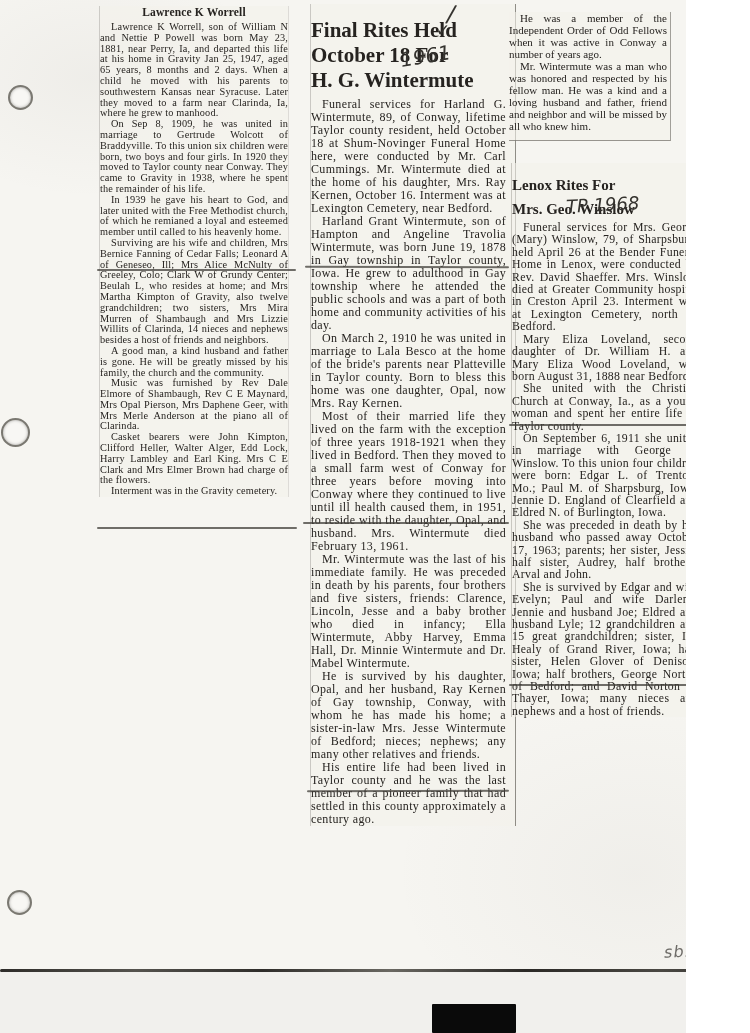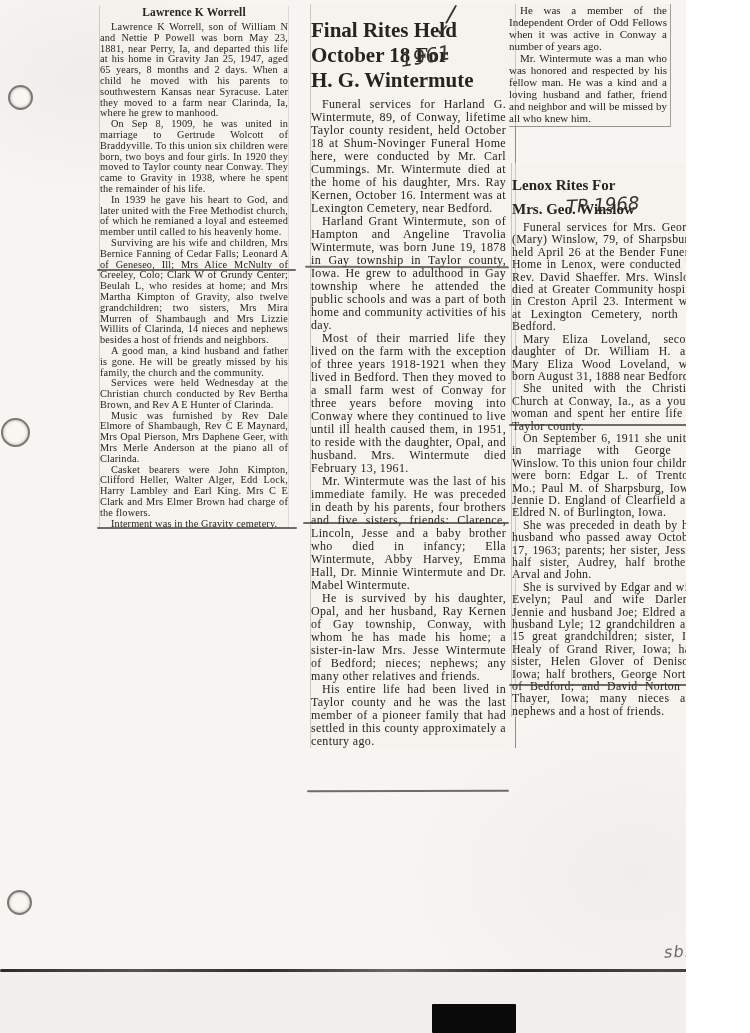--- a/index.html
+++ b/index.html
@@ -32,23 +32,23 @@
 
   .col1{left:100px;top:6px;width:188px;font-size:10.3px;line-height:10.8px;letter-spacing:.15px;
         box-shadow:-1px 0 0 rgba(70,66,60,.22), 1px 0 0 rgba(70,66,60,.14);}
   .col1 h2{margin:0 0 3px 0;text-align:center;font-size:11.5px;line-height:13px;font-weight:bold;text-indent:0;}
 
   .col2{left:311px;top:4px;width:195px;font-size:12px;line-height:13px;letter-spacing:.35px;padding-right:9px;
         border-right:1.4px solid rgba(60,56,50,.55);box-shadow:-1px 0 0 rgba(70,66,60,.25);}
   .hl-big{font-weight:bold;font-size:21px;line-height:25px;letter-spacing:0;text-align:left;margin-bottom:5px;}
   .hl-big span{display:block;}
 
-  .col3top{left:509px;top:4px;width:158px;font-size:11px;line-height:12px;
+  .col3top{left:509px;top:12px;width:158px;font-size:11px;line-height:12px;
         border-right:1.2px solid rgba(60,56,50,.45);padding-right:3px;
-        border-bottom:1.4px solid rgba(60,56,50,.5);padding-bottom:2px;}
+        border-bottom:1.4px solid rgba(60,56,50,.5);padding-bottom:8px;}
 
   .col3main{left:512px;top:163px;width:186px;font-size:11.8px;line-height:12.4px;letter-spacing:.3px;
         border-right:1.2px solid rgba(60,56,50,.45);padding-right:4px;
         box-shadow:-1px 0 0 rgba(70,66,60,.25);}
   .col3main .hl-big{font-size:15px;line-height:24px;margin-bottom:0;}
 
   .seam{position:absolute;height:1.6px;background:#413f39;opacity:.75;border-radius:1px;}
   .seam-w1{left:97px;top:269px;width:199px;}
   .seam-w2{left:97px;top:527px;width:200px;}
   .seam-f1{left:305px;top:266px;width:204px;transform:rotate(.2deg);}
@@ -77,34 +77,34 @@
   <span class="hole hole2"></span>
   <span class="hole hole3"></span>
 
   <article class="clip col1">
     <h2>Lawrence K Worrell</h2>
     <p>Lawrence K Worrell, son of William N and Nettie P Powell was born May 23, 1881, near Perry, Ia, and departed this life at his home in Gravity Jan 25, 1947, aged 65 years, 8 months and 2 days. When a child he moved with his parents to southwestern Kansas near Syracuse. Later they moved to a farm near Clarinda, Ia, where he grew to manhood.</p>
     <p>On Sep 8, 1909, he was united in marriage to Gertrude Wolcott of Braddyville. To this union six children were born, two boys and four girls. In 1920 they moved to Taylor county near Conway. They came to Gravity in 1938, where he spent the remainder of his life.</p>
     <p>In 1939 he gave his heart to God, and later united with the Free Methodist church, of which he remianed a loyal and esteemed member until called to his heavenly home.</p>
     <p>Surviving are his wife and children, Mrs Bernice Fanning of Cedar Falls; Leonard A of Geneseo, Ill; Mrs Alice McNulty of Greeley, Colo; Clark W of Grundy Center; Beulah L, who resides at home; and Mrs Martha Kimpton of Gravity, also twelve grandchildren; two sisters, Mrs Mira Murren of Shambaugh and Mrs Lizzie Willits of Clarinda, 14 nieces and nephews besides a host of friends and neighbors.</p>
     <p>A good man, a kind husband and father is gone. He will be greatly missed by his family, the church and the community.</p>
-    <p>Services were held Wednesday at the Christian church conducted by Rev Bertha Brown, and Rev A E Hunter of Clarinda.</p>
     <p>Music was furnished by Rev Dale Elmore of Shambaugh, Rev C E Maynard, Mrs Opal Pierson, Mrs Daphene Geer, with Mrs Merle Anderson at the piano all of Clarinda.</p>
     <p>Casket bearers were John Kimpton, Clifford Heller, Walter Alger, Edd Lock, Harry Lambley and Earl King.  Mrs C E Clark and Mrs Elmer Brown had charge of the flowers.</p>
     <p>Interment was in the Gravity cemetery.</p>
   </article>
 
   <article class="clip col2">
     <h1 class="hl-big">
       <span>Final Rites Held</span>
       <span>October 18 For</span>
       <span>H. G. Wintermute</span>
     </h1>
     <p>Funeral services for Harland G. Wintermute, 89, of Conway, lifetime Taylor county resident, held October 18 at Shum-Novinger Funeral Home here, were conducted by Mr. Carl Cummings. Mr. Wintermute died at the home of his daughter, Mrs. Ray Kernen, October 16. Interment was at Lexington Cemetery, near Bedford.</p>
     <p>Harland Grant Wintermute, son of Hampton and Angeline Travolia Wintermute, was born June 19, 1878 in Gay township in Taylor county, Iowa. He grew to adulthood in Gay township where he attended the public schools and was a part of both home and community activities of his day.</p>
+    <p>On March 2, 1910 he was united in marriage to Lala Besco at the home of the bride's parents near Platteville in Taylor county. Born to bless this home was one daughter, Opal, now Mrs. Ray Kernen.</p>
     <p>Most of their married life they lived on the farm with the exception of three years 1918-1921 when they lived in Bedford. Then they moved to a small farm west of Conway for three years before moving into Conway where they continued to live until ill health caused them, in 1951, to reside with the daughter, Opal, and husband. Mrs. Wintermute died February 13, 1961.</p>
     <p>Mr. Wintermute was the last of his immediate family. He was preceded in death by his parents, four brothers and five sisters, friends: Clarence, Lincoln, Jesse and a baby brother who died in infancy; Ella Wintermute, Abby Harvey, Emma Hall, Dr. Minnie Wintermute and Dr. Mabel Wintermute.</p>
     <p>He is survived by his daughter, Opal, and her husband, Ray Kernen of Gay township, Conway, with whom he has made his home; a sister-in-law Mrs. Jesse Wintermute of Bedford; nieces; nephews; any many other relatives and friends.</p>
     <p>His entire life had been lived in Taylor county and he was the last member of a pioneer family that had settled in this county approximately a century ago.</p>
   </article>
 
   <div class="hand hw-slash">/</div>
   <div class="hand hw-check">✓</div>
   <div class="hand hw-1961">1961</div>
 

